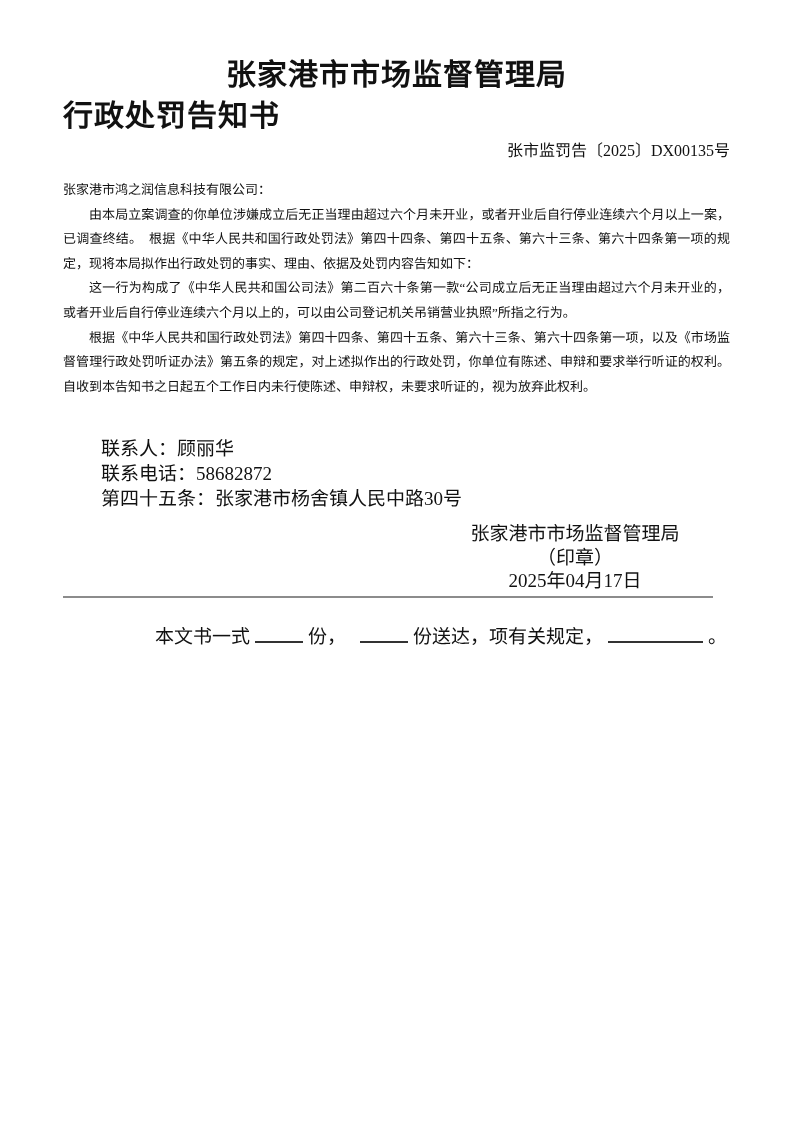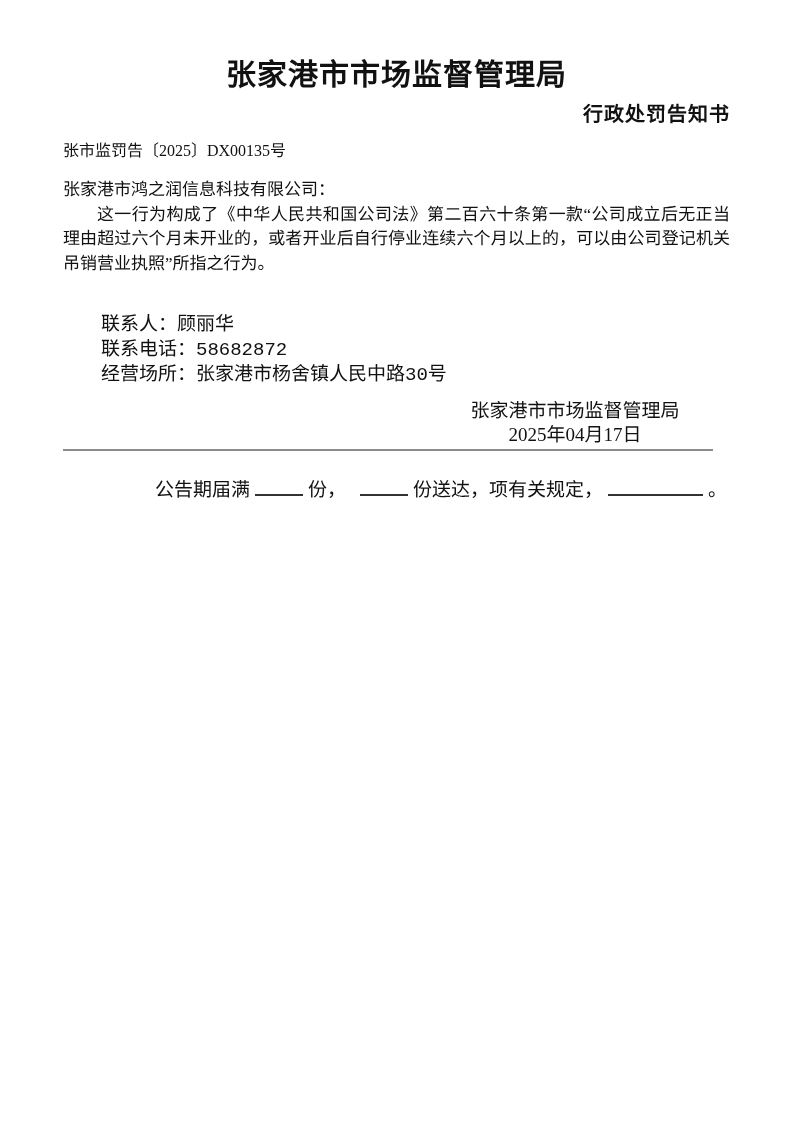--- a/index.html
+++ b/index.html
@@ -21,52 +21,51 @@
   .doc-title {
     text-align: center;
     font-family: "Liberation Sans", sans-serif;
     font-weight: bold;
     font-size: 30px;
     line-height: 37px;
     margin: 0;
     letter-spacing: 1px;
   }
   .doc-subtitle {
-    text-align: right;
-    font-family: Liberation Mono, monospace;
+    text-align: left;
+    font-family: Liberation Sans, sans-serif;
     font-weight: bold;
-    font-size: 20px;
+    font-size: 30px;
     line-height: 37px;
     margin: 4px 0 0 0;
     letter-spacing: 1px;
   }
   .doc-number {
-    text-align: left;
+    text-align: right;
     font-size: 16px;
     line-height: 20px;
     margin-top: 7px;
   }
   .body-text {
     margin-top: 17px;
-    font-size: 17px;
+    font-size: 13px;
     line-height: 24.6px;
     text-align: justify;
   }
   .body-text p {
     margin: 0;
     padding: 0;
   }
   .body-text p.indent {
     text-indent: 2em;
   }
   .contact-block {
     margin-top: 37px;
     font-size: 19px;
     line-height: 25px;
-    font-family: Liberation Mono, monospace;
   }
   .contact-block p {
     margin: 0;
     text-indent: 2em;
   }
   .signature-block {
     margin-top: 11px;
     margin-left: auto;
     margin-right: 20px;
     width: 270px;
@@ -108,33 +107,36 @@
 <div class="page">
 
   <h1 class="doc-title">张家港市市场监督管理局</h1>
 
   <h2 class="doc-subtitle">行政处罚告知书</h2>
 
   <div class="doc-number">张市监罚告〔2025〕DX00135号</div>
 
   <div class="body-text">
     <p>张家港市鸿之润信息科技有限公司：</p>
+    <p class="indent">由本局立案调查的你单位涉嫌成立后无正当理由超过六个月未开业，或者开业后自行停业连续六个月以上一案，已调查终结。　根据《中华人民共和国行政处罚法》第四十四条、第四十五条、第六十三条、第六十四条第一项的规定，现将本局拟作出行政处罚的事实、理由、依据及处罚内容告知如下：</p>
     <p class="indent">这一行为构成了《中华人民共和国公司法》第二百六十条第一款“公司成立后无正当理由超过六个月未开业的，或者开业后自行停业连续六个月以上的，可以由公司登记机关吊销营业执照”所指之行为。</p>
+    <p class="indent">根据《中华人民共和国行政处罚法》第四十四条、第四十五条、第六十三条、第六十四条第一项，以及《市场监督管理行政处罚听证办法》第五条的规定，对上述拟作出的行政处罚，你单位有陈述、申辩和要求举行听证的权利。自收到本告知书之日起五个工作日内未行使陈述、申辩权，未要求听证的，视为放弃此权利。</p>
   </div>
 
   <div class="contact-block">
     <p>联系人：顾丽华</p>
     <p>联系电话：58682872</p>
-    <p>经营场所：张家港市杨舍镇人民中路30号</p>
+    <p>第四十五条：张家港市杨舍镇人民中路30号</p>
   </div>
 
   <div class="signature-block">
     <p>张家港市市场监督管理局</p>
+    <p>（印章）</p>
     <p>2025年04月17日</p>
   </div>
 
   <div class="divider"></div>
 
   <div class="footer-note">
-    <span>公告期届满</span><span class="blank w1"></span><span>份，</span><span class="blank w2"></span><span>份送达，项有关规定，</span><span class="blank w3"></span><span>。</span>
+    <span>本文书一式</span><span class="blank w1"></span><span>份，</span><span class="blank w2"></span><span>份送达，项有关规定，</span><span class="blank w3"></span><span>。</span>
   </div>
 
 </div>
 
 </body></html>

